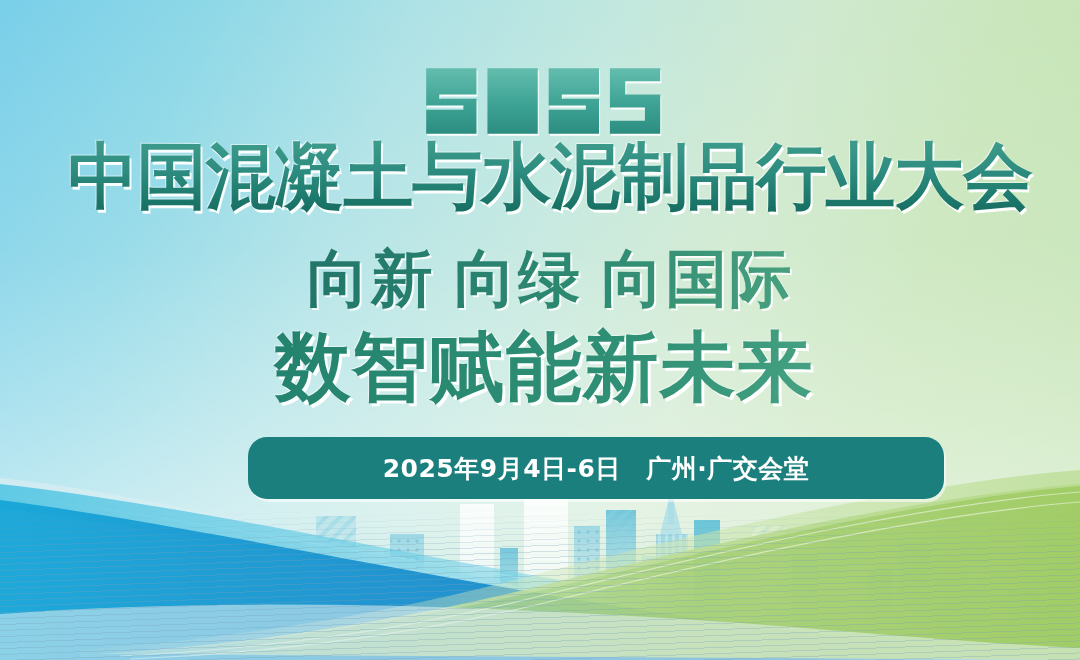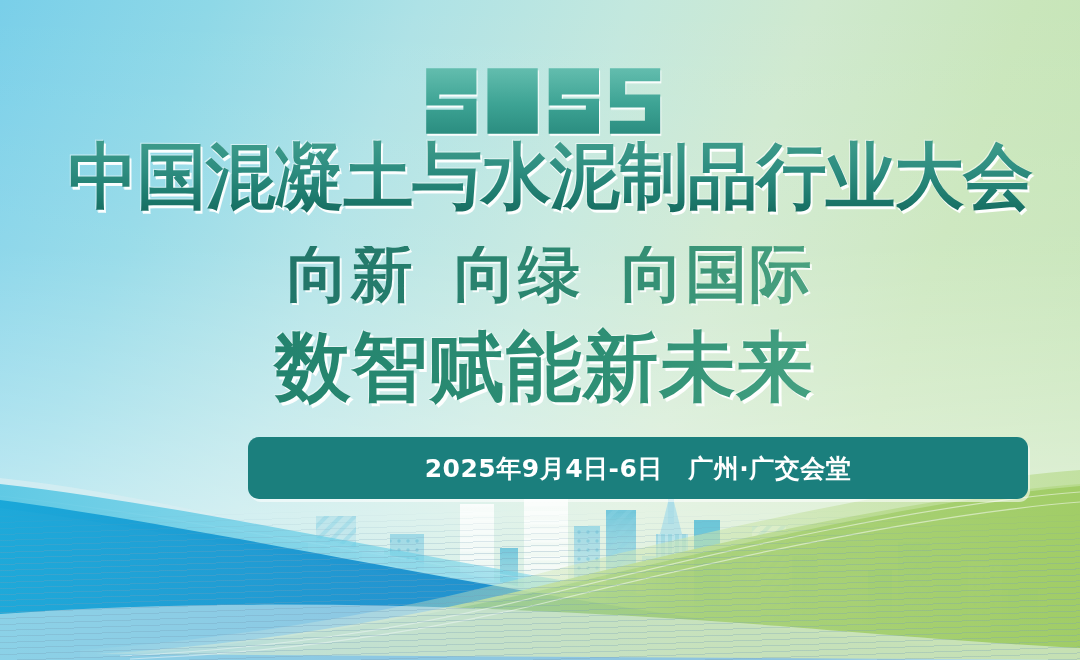--- a/index.html
+++ b/index.html
@@ -83,21 +83,21 @@
            drop-shadow(-1px -1px 0px rgba(255,255,255,.55));
     transform:scaleX(.97);
   }
 
   
   .sub1{
     position:absolute;top:246px;left:0;right:0;
     text-align:center;
     font-size:62px;line-height:66px;font-weight:bold;
     letter-spacing:2px;white-space:nowrap;
-    font-family:Liberation Mono, monospace;
+    font-family:Liberation Sans, sans-serif;
     background:linear-gradient(100deg,#1d6b62 0%,#22776a 28%,#2f8b72 55%,#4fa682 78%,#6fbd92 100%);
     -webkit-background-clip:text;background-clip:text;
     color:transparent;-webkit-text-fill-color:transparent;
     filter:drop-shadow(2px 2px 0px rgba(255,255,255,.85));
   }
 
   
   .sub2{
     position:absolute;top:326px;left:0;right:12px;
     text-align:center;
@@ -106,23 +106,23 @@
     font-family:"DejaVu Sans","Liberation Sans",sans-serif;
     background:linear-gradient(100deg,#1f7a69 0%,#25856f 30%,#2f9075 58%,#4aa584 80%,#63b791 100%);
     -webkit-background-clip:text;background-clip:text;
     color:transparent;-webkit-text-fill-color:transparent;
     filter:drop-shadow(3px 3px 0px rgba(255,255,255,.92))
            drop-shadow(-1px -1px 0px rgba(255,255,255,.5));
   }
 
   
   .banner{
-    position:absolute;top:437px;left:228px;width:780px;height:62px;
+    position:absolute;top:437px;left:228px;width:696px;height:62px;
     background:#1b7f7d;
-    border-radius:11px;
+    border-radius:19px;
     box-shadow:2px 3px 0 rgba(255,255,255,.55);
     display:flex;align-items:center;justify-content:center;
   }
   .banner-text{
     color:#ffffff;
     font-size:25px;
     font-weight:bold;
     letter-spacing:.5px;
     font-family:"DejaVu Sans","Liberation Sans",sans-serif;
     white-space:pre;

